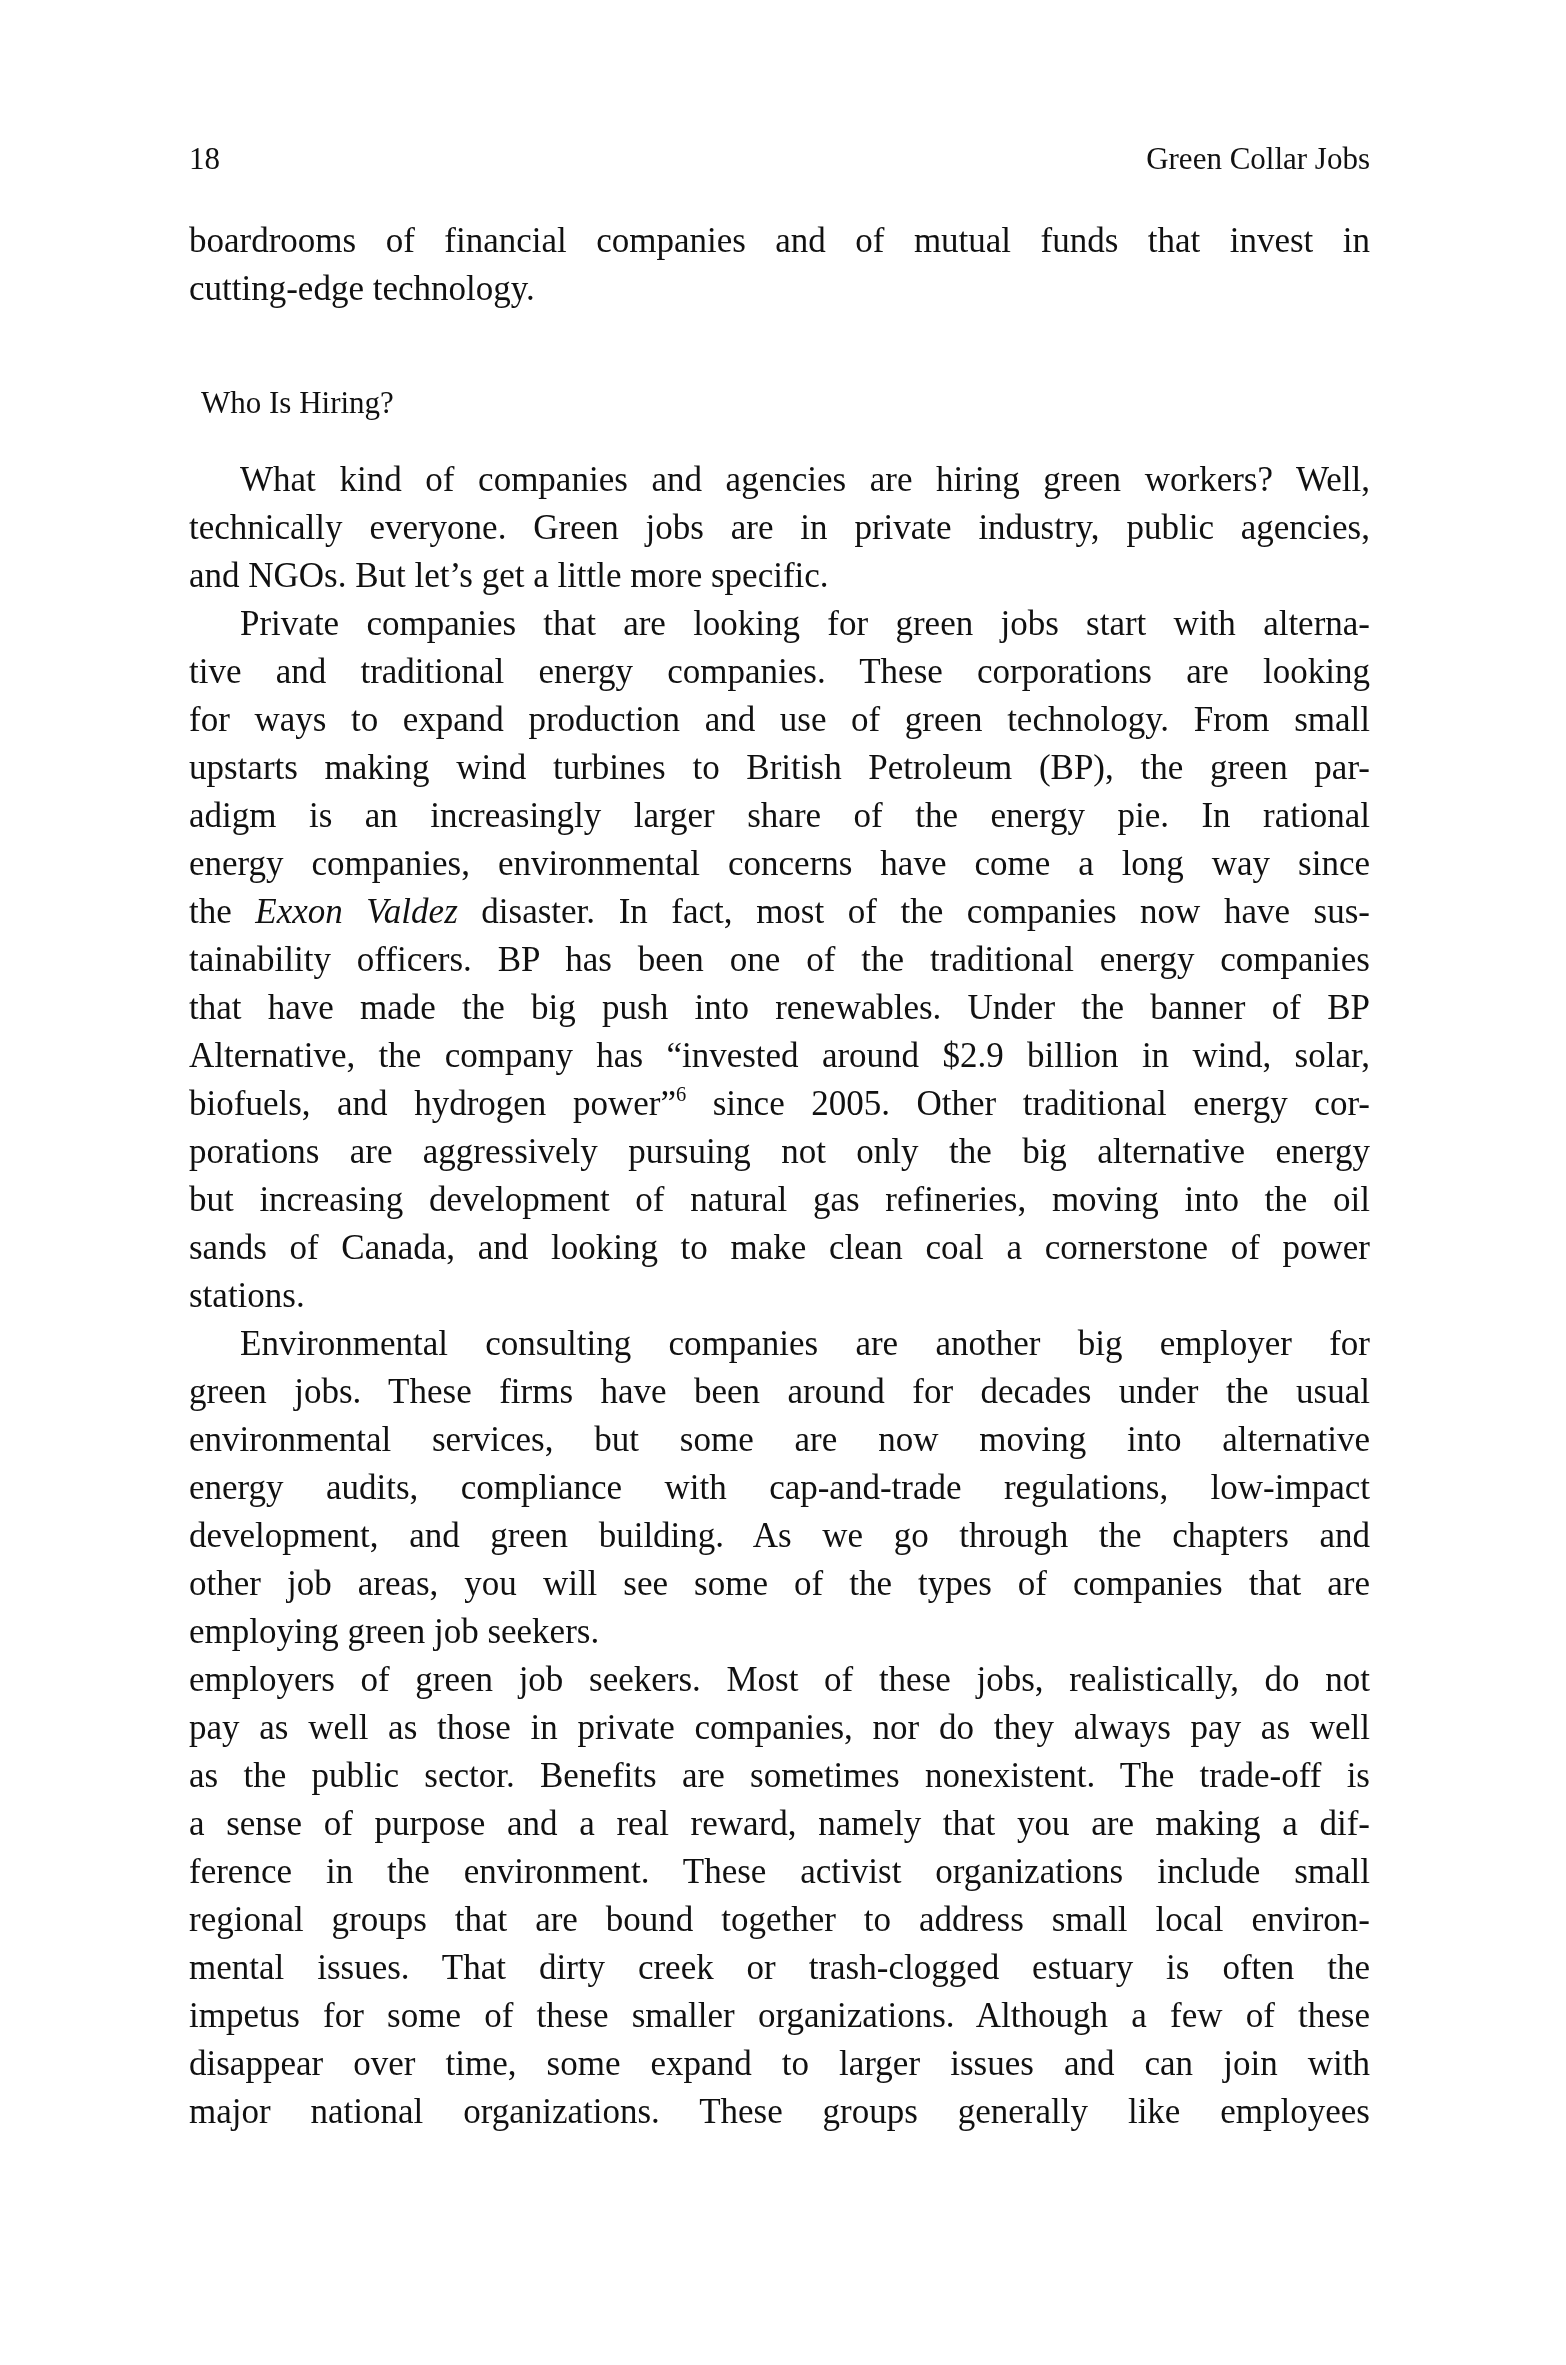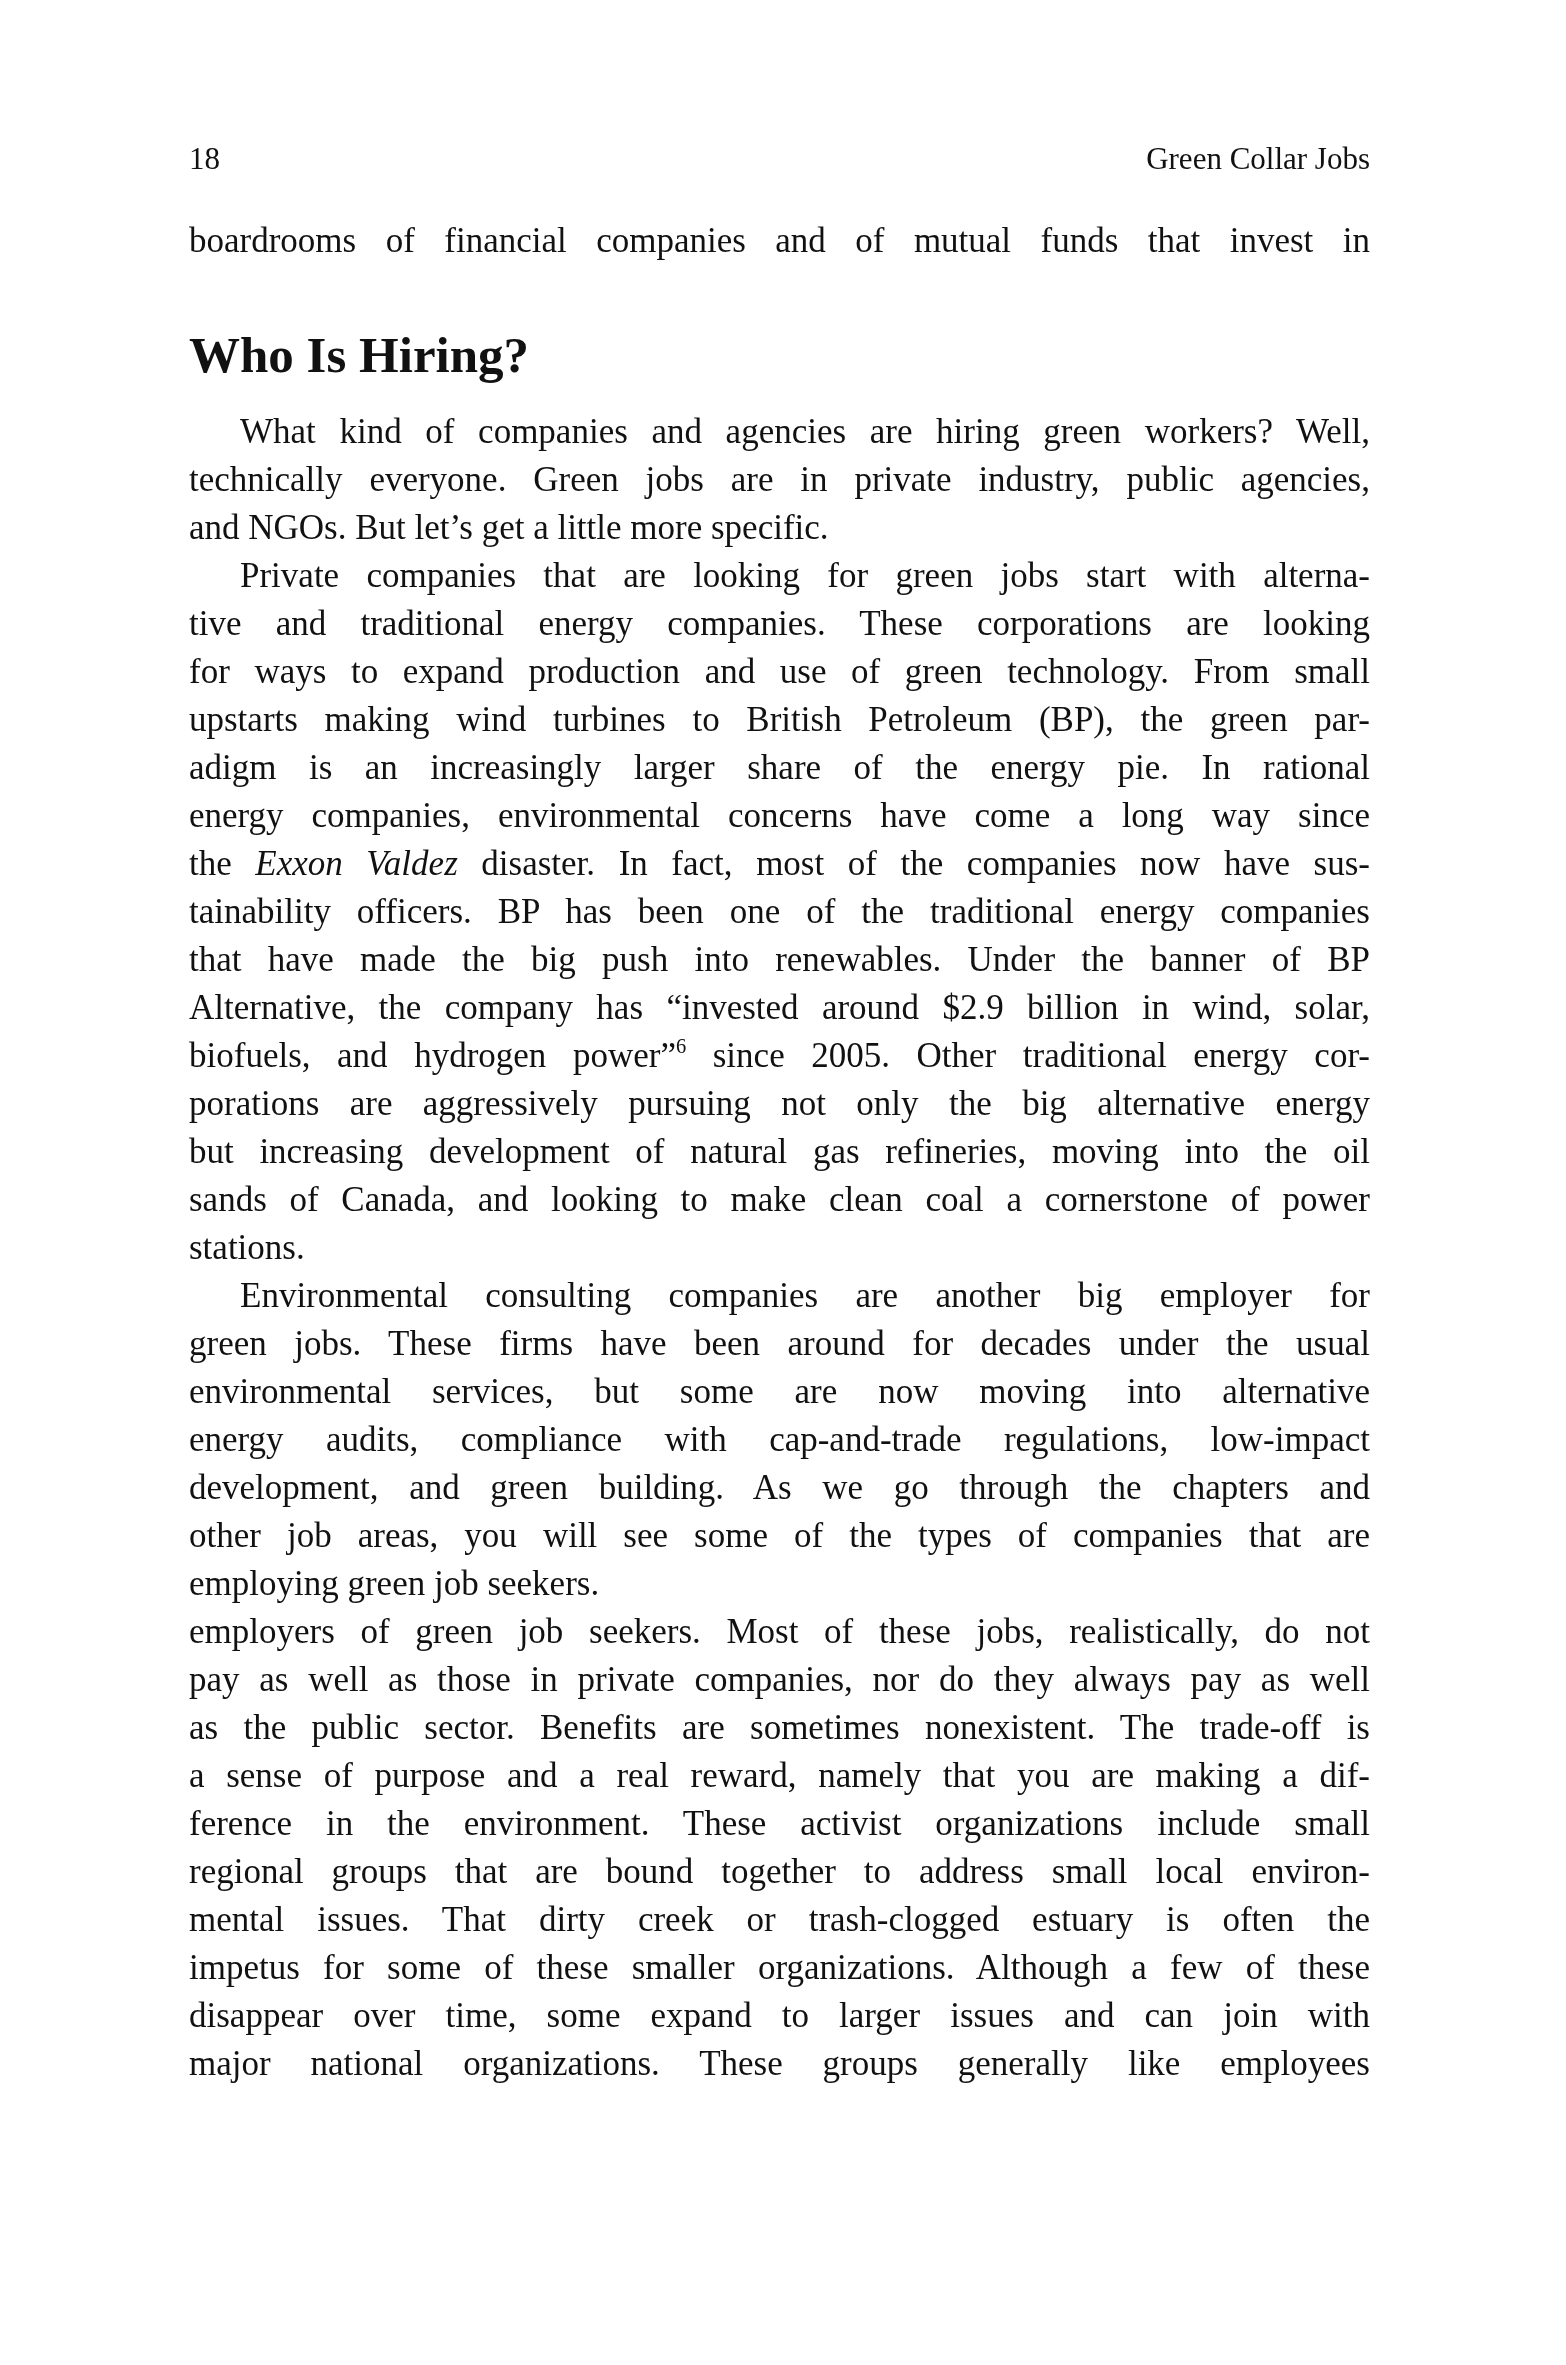--- a/index.html
+++ b/index.html
@@ -15,40 +15,41 @@
   .running-title { position: absolute; left: 0; right: 0; text-align: right; font-size: 31px; }
   .body-text {
     position: absolute; left: 189px; top: 217px; width: 1181px;
     font-size: 35px; line-height: 48px; text-align: justify;
     hyphens: manual;
   }
   .line { display: block; text-align: justify; text-align-last: justify; height: 48px; white-space: nowrap; }
   .line.last { text-align-last: left; }
   .indent { padding-left: 51px; }
   .heading {
-    font-weight: bold; font-size: 51px; margin: 66px 0 29px 0; line-height: 48px;
+    font-weight: normal; font-size: 31px; margin: 66px 0 29px 12px; line-height: 48px;
   }
   .para { margin: 0; }
   i { font-style: italic; margin-top: 13px; }
   sup { font-size: 20.5px; line-height: 0; vertical-align: 13.6px; }
 </style>
 </head>
 <body>
 
 <div class="page">
 
   <div class="running-head">
     <span class="page-num">18</span>
     <div class="running-title">Green Collar Jobs</div>
   </div>
 
   <div class="body-text">
 
     <div class="para">
       <span class="line">boardrooms of financial companies and of mutual funds that invest in</span>
+      <span class="line last">cutting-edge technology.</span>
     </div>
 
     <div class="heading">Who Is Hiring?</div>
 
     <div class="para">
       <span class="line indent">What kind of companies and agencies are hiring green workers? Well,</span>
       <span class="line">technically everyone. Green jobs are in private industry, public agencies,</span>
       <span class="line last">and NGOs. But let’s get a little more specific.</span>
     </div>
 

